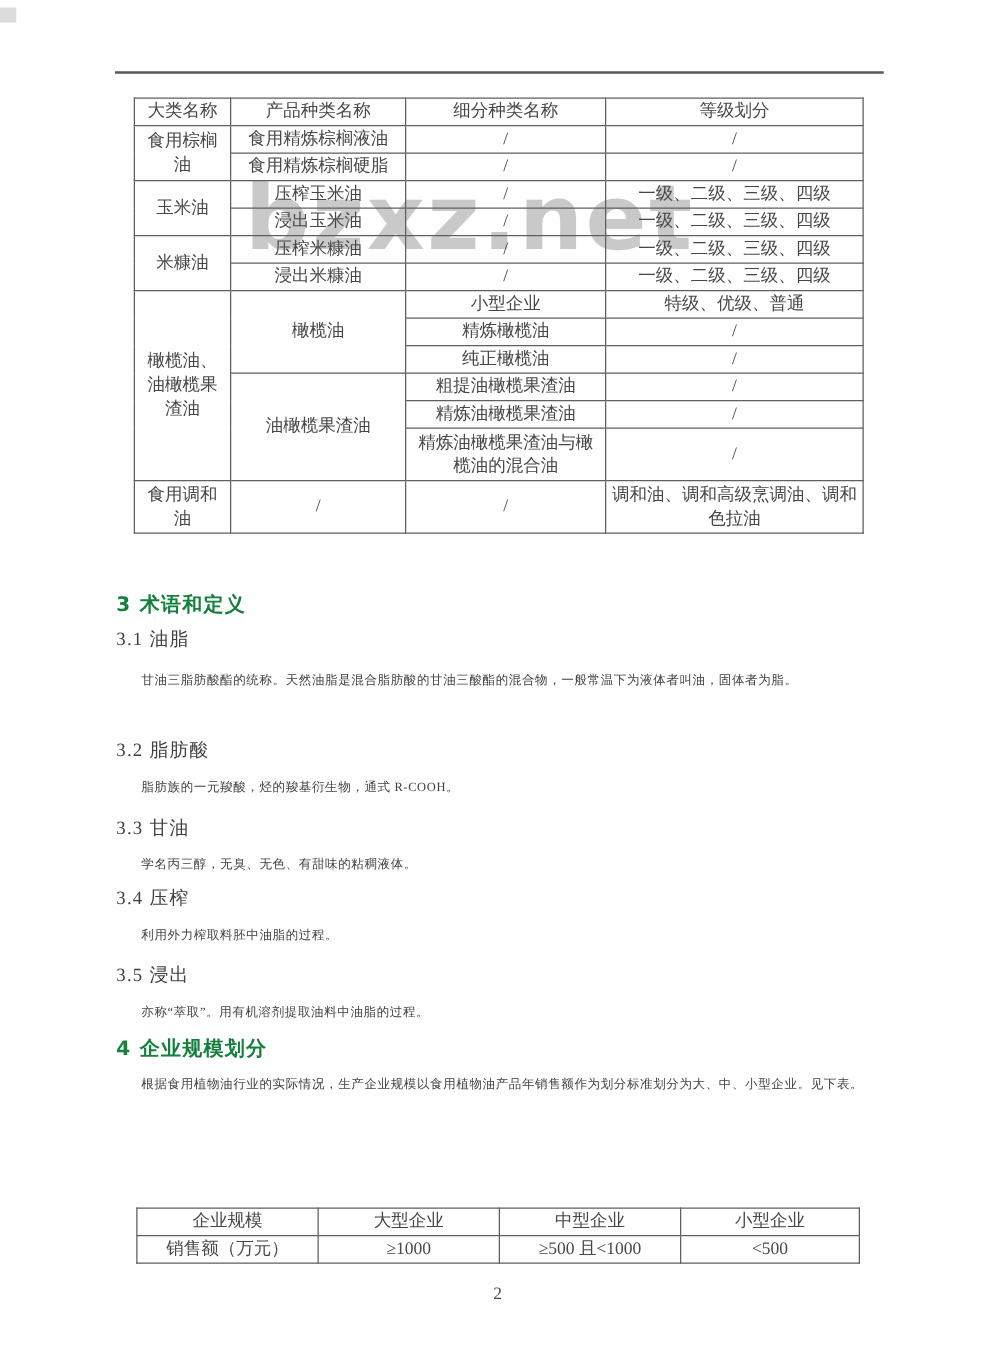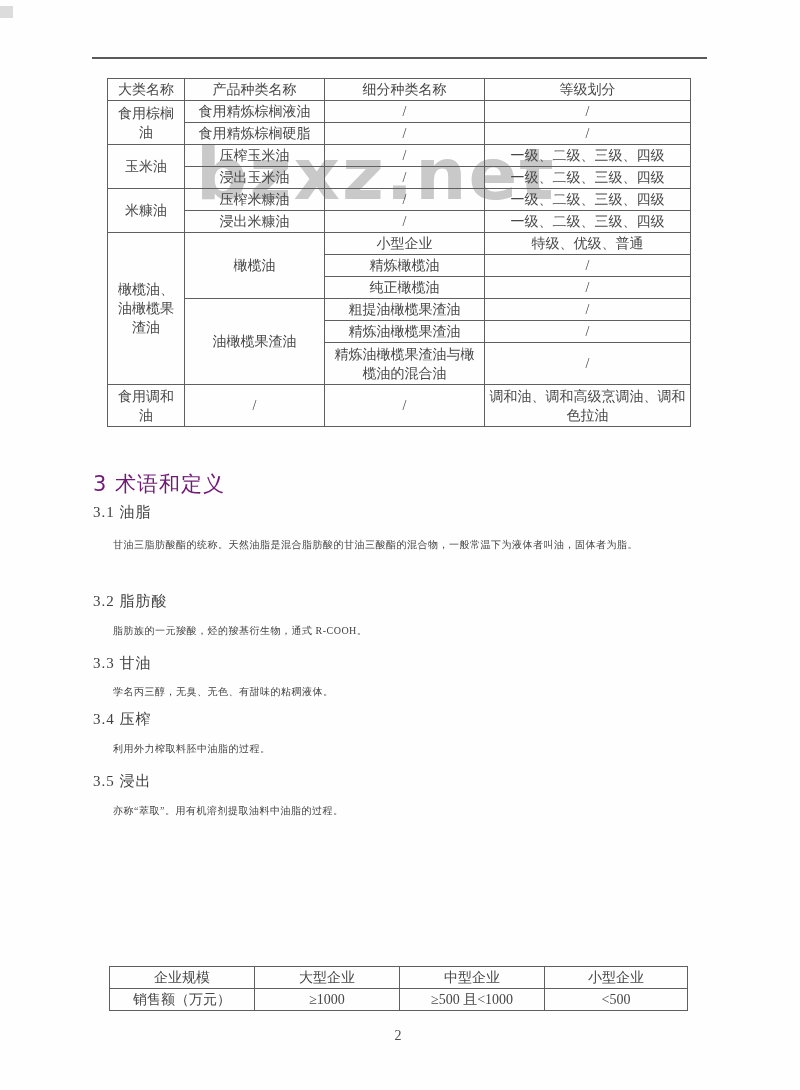--- a/index.html
+++ b/index.html
@@ -24,21 +24,21 @@
 
   .table1 { position: absolute; left: 107px; top: 78px; width: 583px; }
   .table1 tr.rh  { height: 15px; }
   .table1 tr.rs  { height: 22px; }
   .table1 tr.rd  { height: 42px; }
 
   .table2 { position: absolute; left: 109px; top: 936px; width: 578px; margin-top: 30px; }
   .table2 tr { height: 22px; }
 
   .sec-heading { position: absolute; left: 93px; width: 640px; font-family: "DejaVu Sans", "Liberation Sans", sans-serif;
-                 font-weight: normal; font-size: 21px; line-height: 22px; color: #701a75; letter-spacing: 1px; }
+                 font-weight: bold; font-size: 16px; line-height: 22px; color: #15803d; letter-spacing: 1px; }
   .sub-heading { position: absolute; left: 93px; width: 640px; font-size: 15px; line-height: 22px;
                  color: #3f3f3f; letter-spacing: 1px; }
   .para { position: absolute; left: 93px; width: 616px; font-size: 10px; line-height: 28px;
           color: #424242; letter-spacing: 0.5px; text-indent: 2em; text-align: justify; }
 
   .page-number { position: absolute; top: 1028px; left: 0; width: 796px; text-align: center;
                  font-size: 14px; color: #4a4a4a; }
 </style>
 </head>
 <body>
@@ -144,20 +144,22 @@
 
   <div class="sub-heading" style="top:652px">3.3 甘油</div>
   <div class="para" style="top:678px">学名丙三醇，无臭、无色、有甜味的粘稠液体。</div>
 
   <div class="sub-heading" style="top:708px">3.4 压榨</div>
   <div class="para" style="top:735px">利用外力榨取料胚中油脂的过程。</div>
 
   <div class="sub-heading" style="top:770px">3.5 浸出</div>
   <div class="para" style="top:797px">亦称“萃取”。用有机溶剂提取油料中油脂的过程。</div>
 
+  <div class="sec-heading" style="top:828px">4 企业规模划分</div>
+  <div class="para" style="top:854px">根据食用植物油行业的实际情况，生产企业规模以食用植物油产品年销售额作为划分标准划分为大、中、小型企业。见下表。</div>
 
   <table class="table2">
     <colgroup>
         <col style="width:145px">
         <col style="width:145px">
         <col style="width:145px">
         <col style="width:143px">
       </colgroup>
     <tbody>
       <tr>

